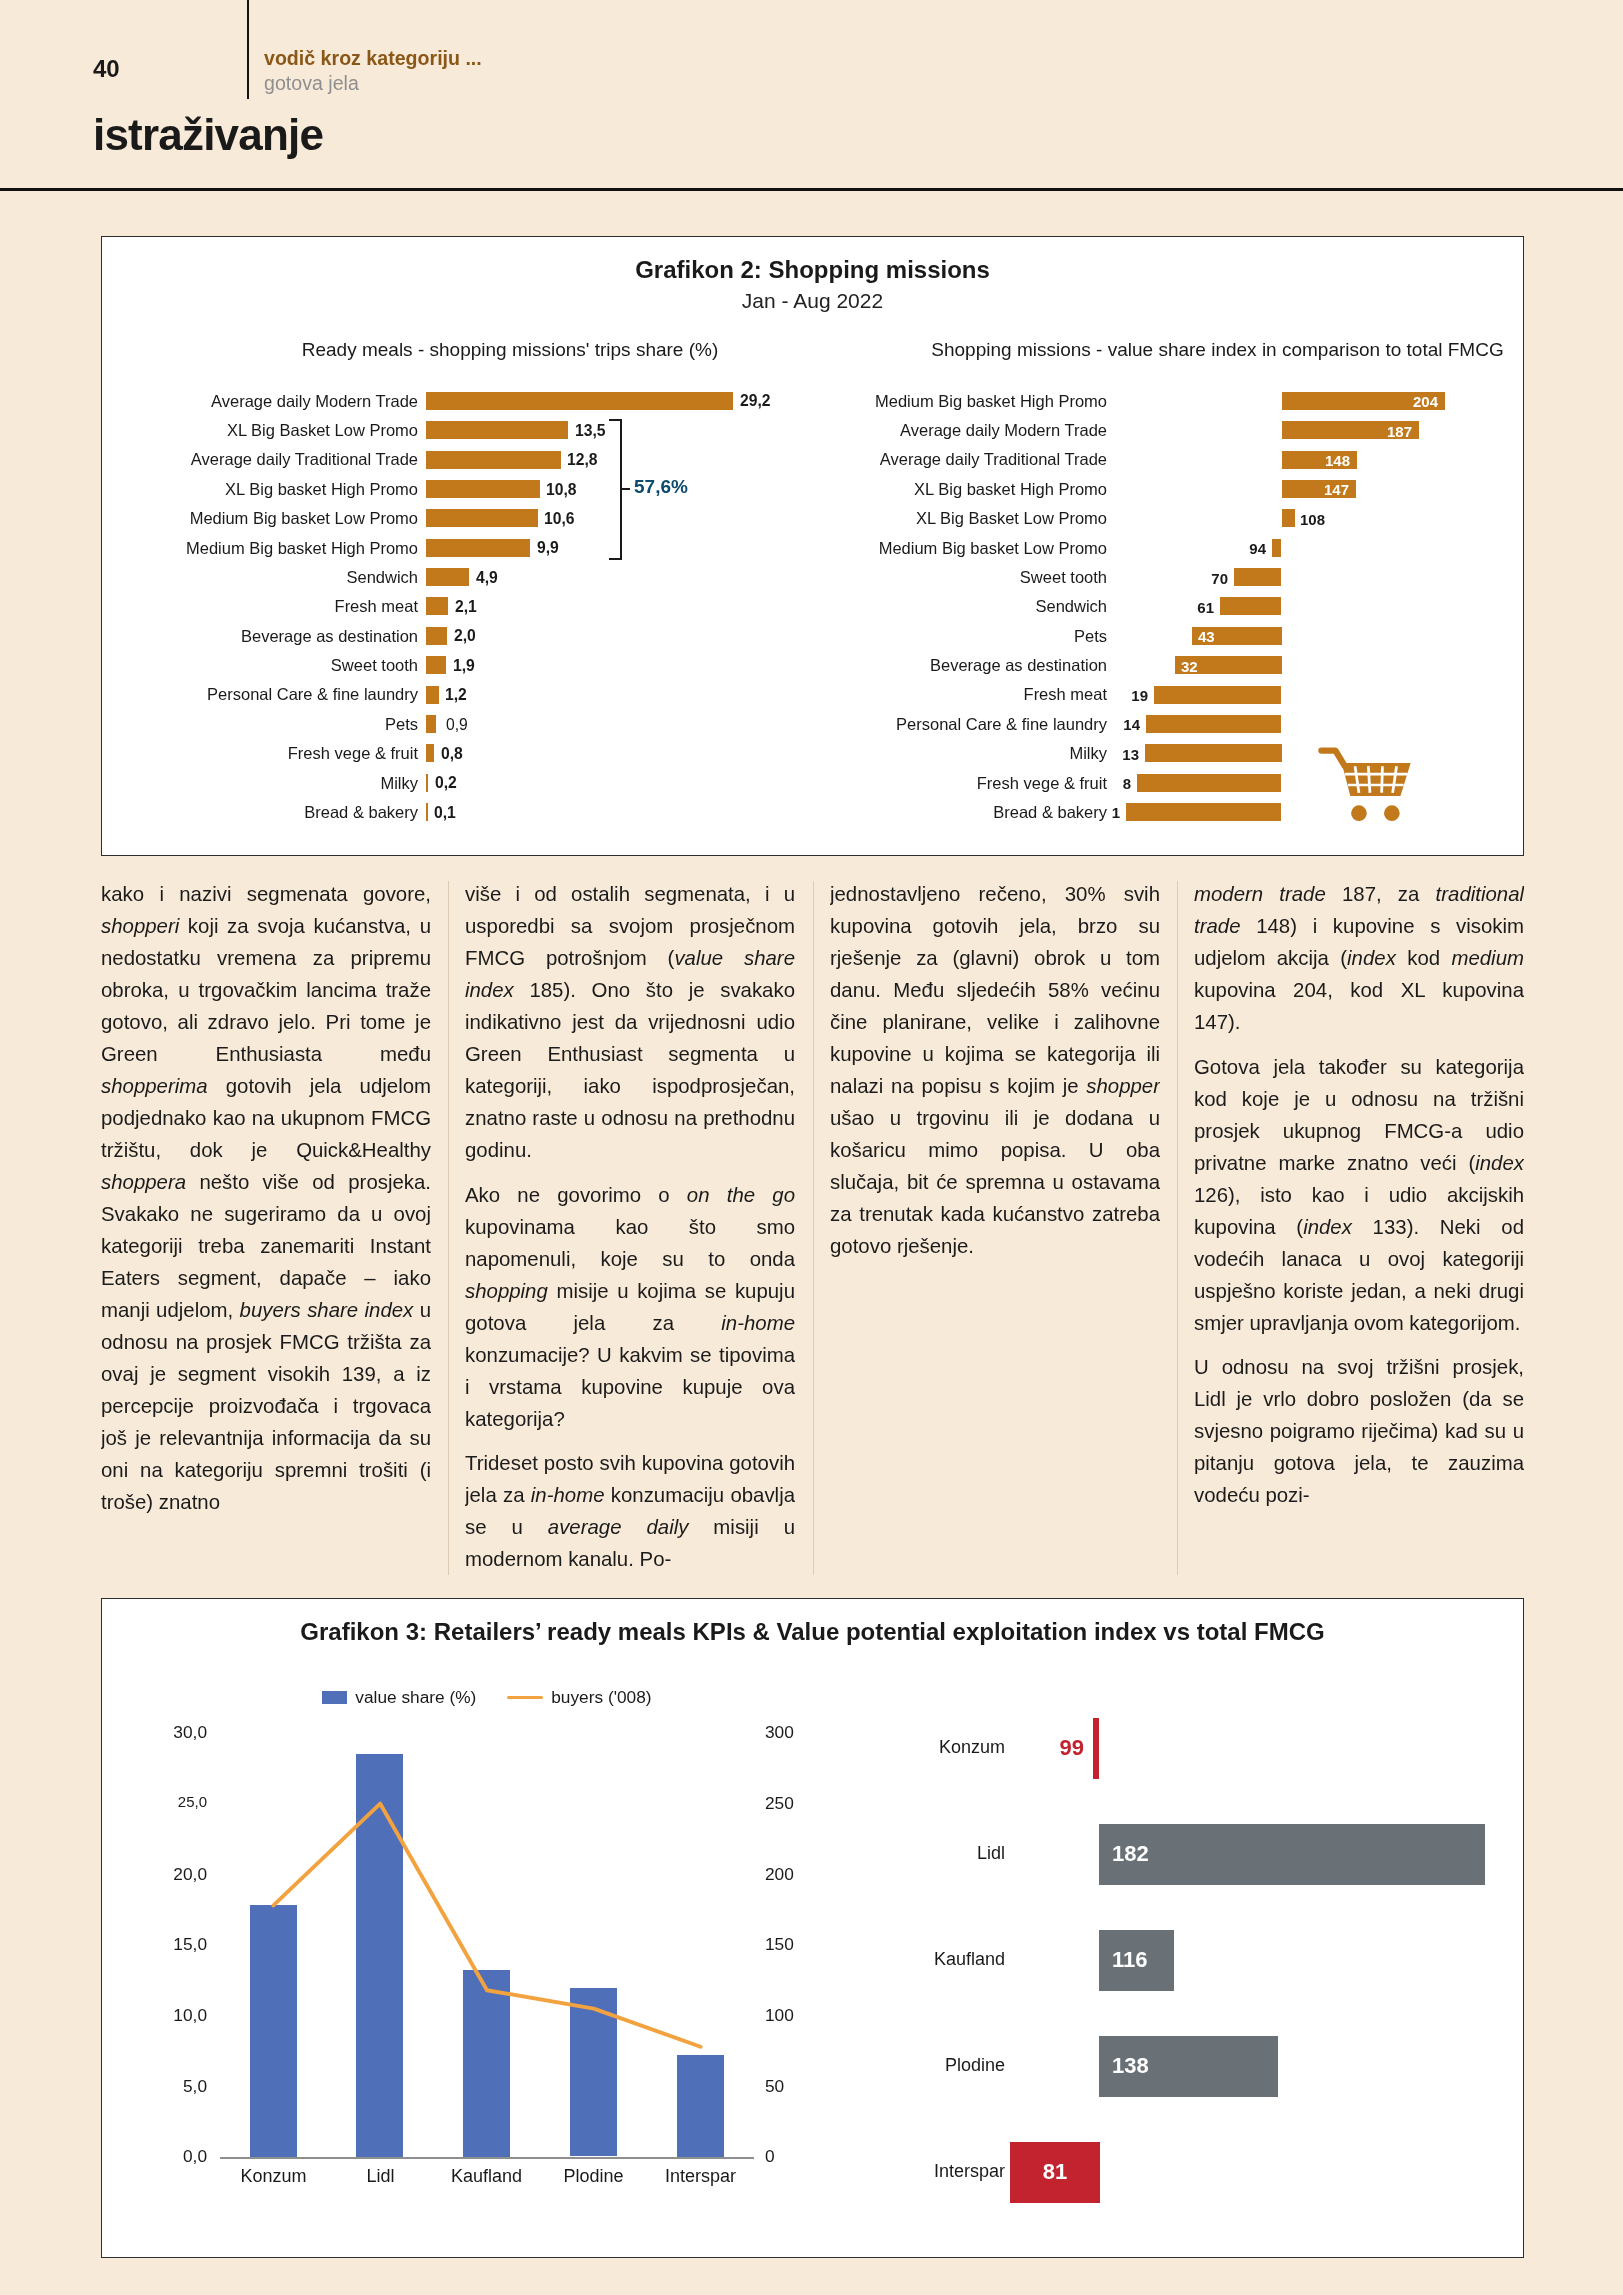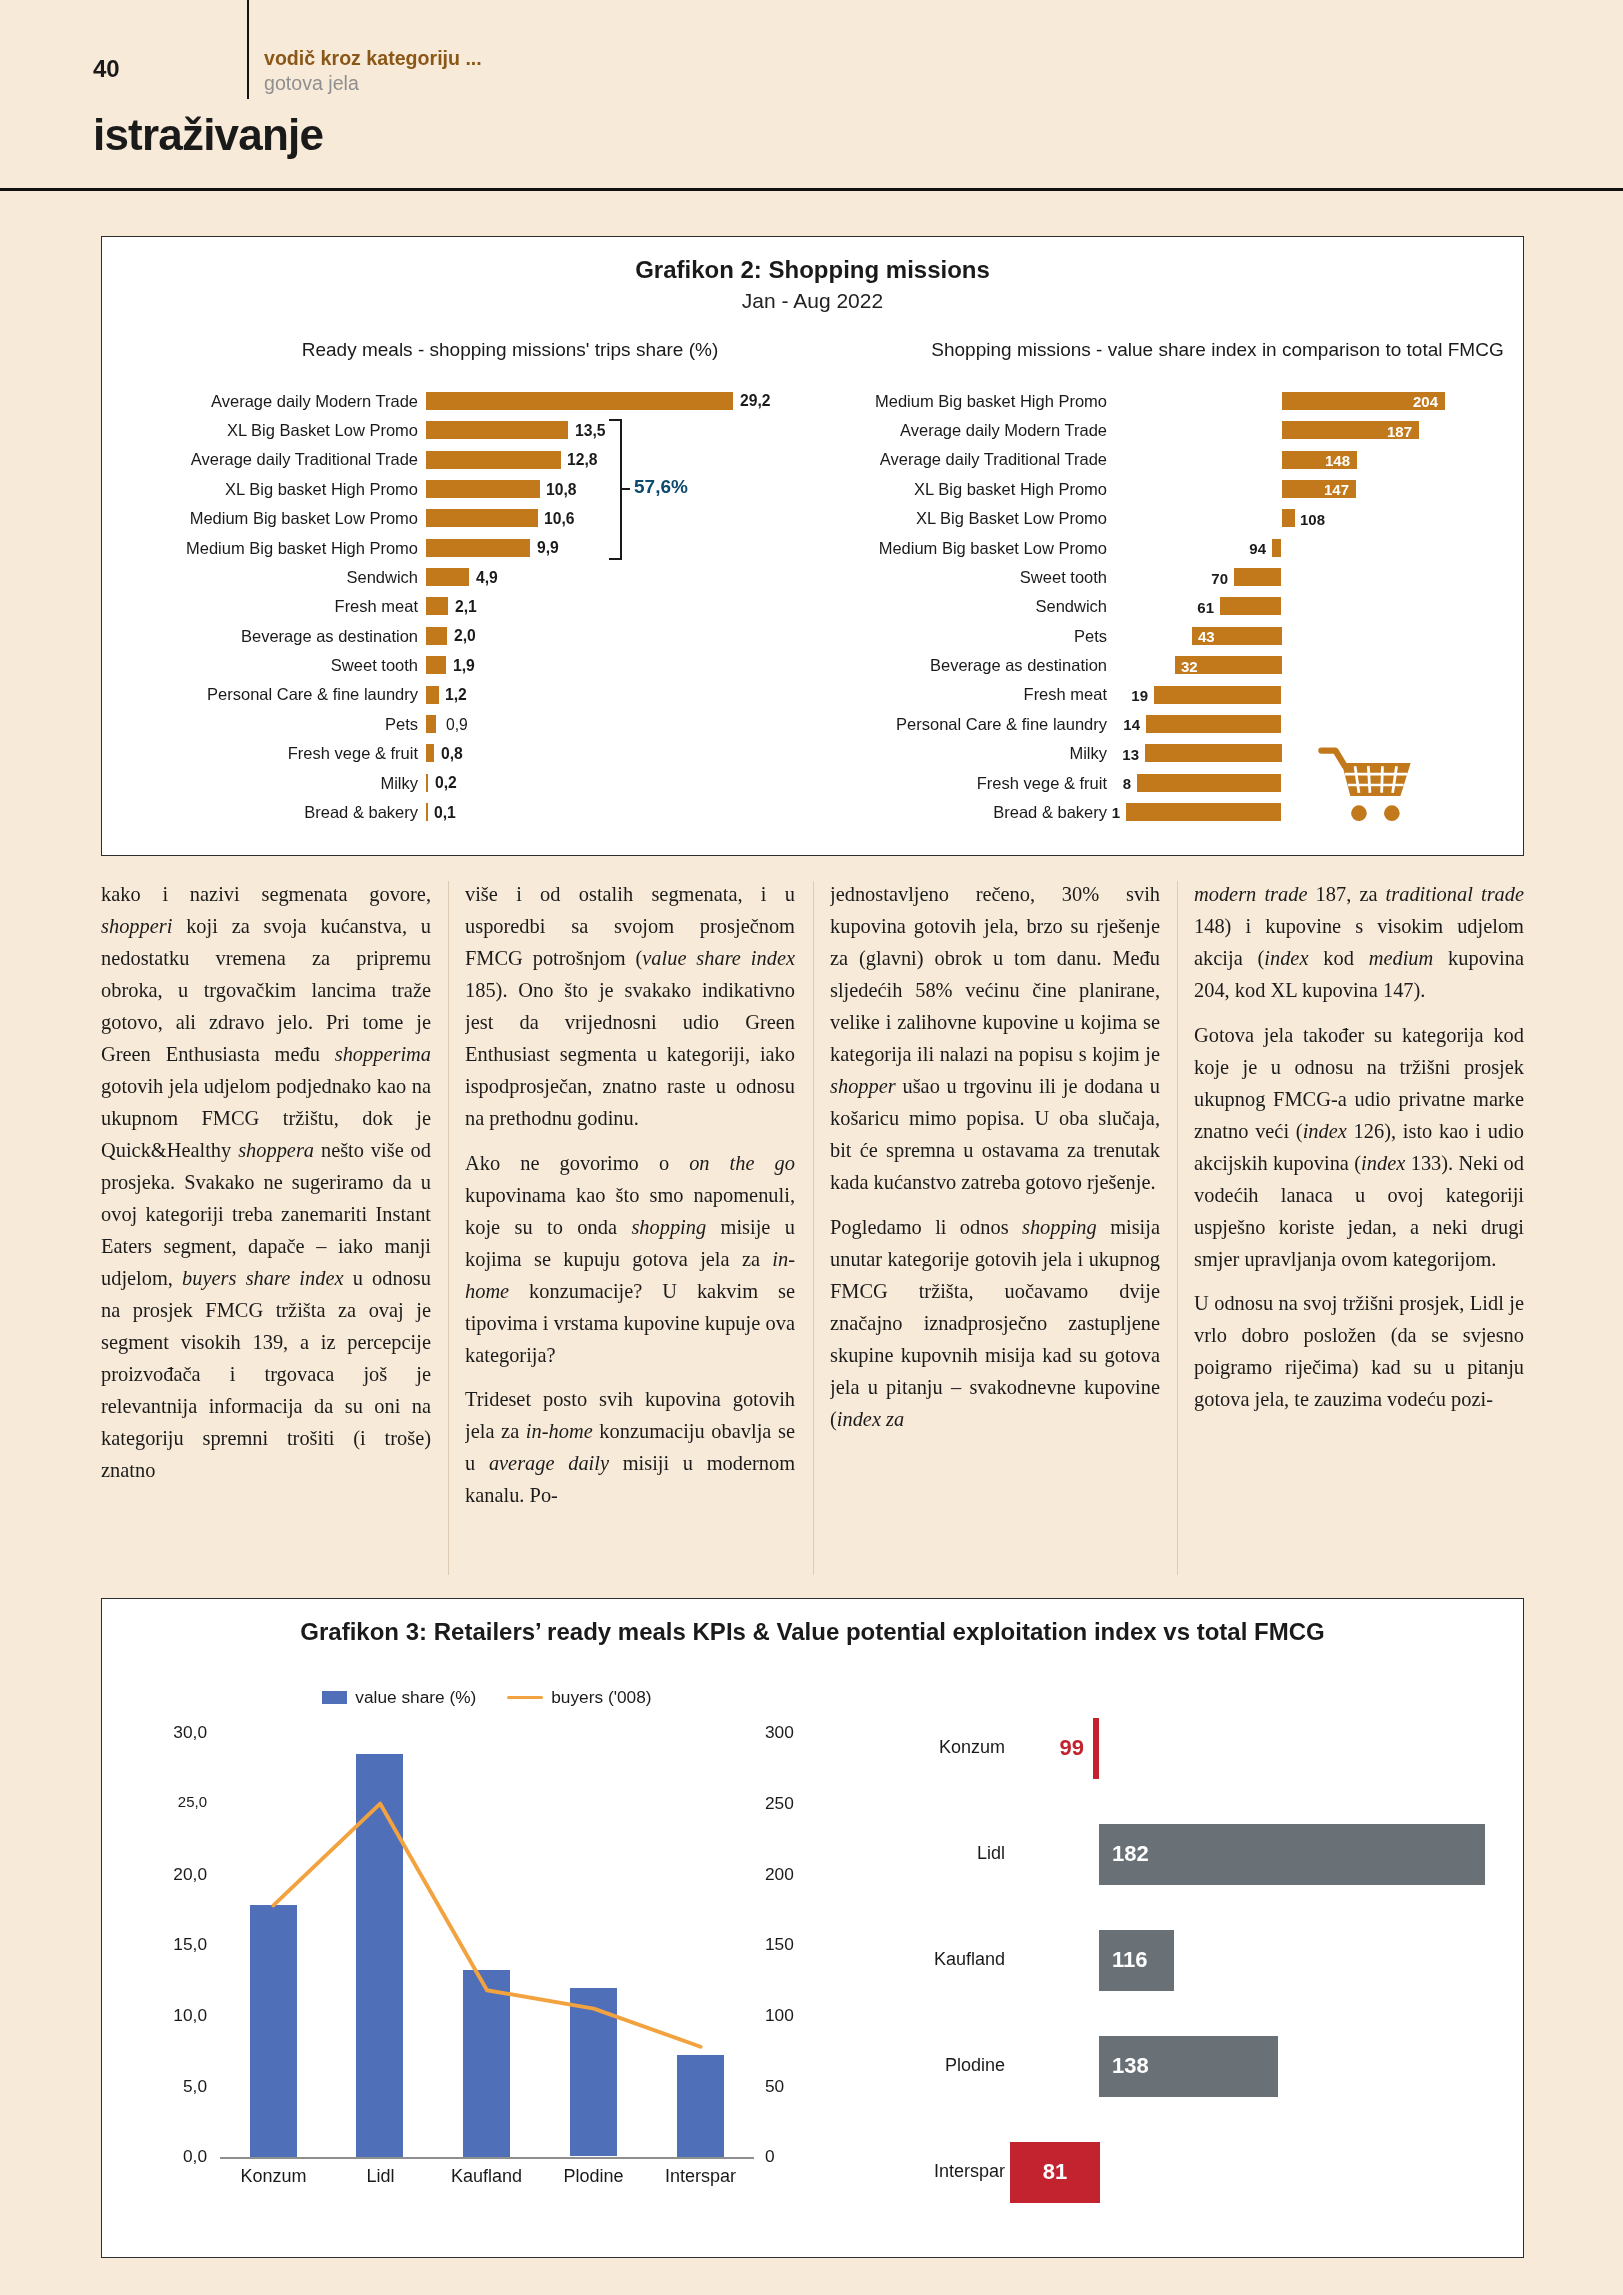--- a/index.html
+++ b/index.html
@@ -17,21 +17,21 @@
   #g2{top:236px;height:620px;}
   #g3{top:1598px;height:660px;}
   .cb-title{text-align:center;font-weight:700;font-size:24px;padding-top:19px;}
   .cb-sub{text-align:center;font-size:21px;margin-top:4.7px;color:#222;}
   .cb-subtitle{position:absolute;font-size:19px;text-align:center;color:#1a1a1a;}
   #g2-sub-left{left:47px;top:102px;width:722px;}
   #g2-sub-right{left:817px;top:102px;width:597px;}
   .canvas{position:absolute;left:0;top:0;right:0;bottom:0;}
   
   #article{position:absolute;left:101px;top:878px;width:1423px;height:705px;}
-  .col{position:absolute;top:0;width:330px;height:100%;font-family:Liberation Serif, serif;
+  .col{position:absolute;top:0;width:330px;height:100%;font-family:Liberation Sans, sans-serif;
        font-size:20.4px;line-height:32px;text-align:justify;color:#1b1b1b;overflow:hidden;hyphens:auto;}
   .col p{margin:0 0 12.6px 0;}
   
   #g3-legend{position:absolute;left:118px;top:88px;width:534px;display:flex;justify-content:center;
              gap:31px;align-items:center;font-size:17.3px;}
   .leg-item{display:flex;align-items:center;gap:7.9px;}
   .sw-bar{width:25px;height:12.6px;background:#4f6fb8;display:inline-block;}
   .sw-line{width:36px;height:3.9px;background:#f2a23e;display:inline-block;border-radius:1.6px;}
   .cart{position:absolute;left:1213px;top:501px;width:102px;height:94px;}
 </style>
@@ -171,21 +171,20 @@
       <div class="col" style="position: absolute; left: 0px; top: 0px; width: 330px; height: 100%;">
         <p>kako i nazivi segmenata govore, <i>shopperi</i> koji za svoja kućanstva, u nedostatku vremena za pripremu obroka, u trgovačkim lancima traže gotovo, ali zdravo jelo. Pri tome je Green Enthusiasta među <i>shopperima</i> gotovih jela udjelom podjednako kao na ukupnom FMCG tržištu, dok je Quick&amp;Healthy <i>shoppera</i> nešto više od prosjeka. Svakako ne sugeriramo da u ovoj kategoriji treba zanemariti Instant Eaters segment, dapače – iako manji udjelom, <i>buyers share index</i> u odnosu na prosjek FMCG tržišta za ovaj je segment visokih 139, a iz percepcije proizvođača i trgovaca još je relevantnija informacija da su oni na kategoriju spremni trošiti (i troše) znatno</p>
       </div>
       <div class="col" style="position: absolute; left: 364px; top: 0px; width: 330px; height: 100%;">
         <p>više i od ostalih segmenata, i u usporedbi sa svojom prosječnom FMCG potrošnjom (<i>value share index</i> 185). Ono što je svakako indikativno jest da vrijednosni udio Green Enthusiast segmenta u kategoriji, iako ispodprosječan, znatno raste u odnosu na prethodnu godinu.</p>
         <p>Ako ne govorimo o <i>on the go</i> kupovinama kao što smo napomenuli, koje su to onda <i>shopping</i> misije u kojima se kupuju gotova jela za <i>in-home</i> konzumacije? U kakvim se tipovima i vrstama kupovine kupuje ova kategorija?</p>
         <p>Trideset posto svih kupovina gotovih jela za <i>in-home</i> konzumaciju obavlja se u <i>average daily</i> misiji u modernom kanalu. Po-</p>
       </div>
       <div class="col" style="position: absolute; left: 729px; top: 0px; width: 330px; height: 100%;">
         <p>jednostavljeno rečeno, 30% svih kupovina gotovih jela, brzo su rješenje za (glavni) obrok u tom danu. Među sljedećih 58% većinu čine planirane, velike i zalihovne kupovine u kojima se kategorija ili nalazi na popisu s kojim je <i>shopper</i> ušao u trgovinu ili je dodana u košaricu mimo popisa. U oba slučaja, bit će spremna u ostavama za trenutak kada kućanstvo zatreba gotovo rješenje.</p>
-        <p>Pogledamo li odnos <i>shopping</i> misija unutar kategorije gotovih jela i ukupnog FMCG tržišta, uočavamo dvije značajno iznadprosječno zastupljene skupine kupovnih misija kad su gotova jela u pitanju – svakodnevne kupovine (<i>index za</i></p>
       </div>
       <div class="col" style="position: absolute; left: 1093px; top: 0px; width: 330px; height: 100%;">
         <p><i>modern trade</i> 187, za <i>traditional trade</i> 148) i kupovine s visokim udjelom akcija (<i>index</i> kod <i>medium</i> kupovina 204, kod XL kupovina 147).</p>
         <p>Gotova jela također su kategorija kod koje je u odnosu na tržišni prosjek ukupnog FMCG-a udio privatne marke znatno veći (<i>index</i> 126), isto kao i udio akcijskih kupovina (<i>index</i> 133). Neki od vodećih lanaca u ovoj kategoriji uspješno koriste jedan, a neki drugi smjer upravljanja ovom kategorijom.</p>
         <p>U odnosu na svoj tržišni prosjek, Lidl je vrlo dobro posložen (da se svjesno poigramo riječima) kad su u pitanju gotova jela, te zauzima vodeću pozi-</p>
       </div>
       <div style="position: absolute; left: 347px; top: 3.1px; width: 0.8px; height: 694px; background: rgb(220, 202, 178);"></div>
       <div style="position: absolute; left: 712px; top: 3.1px; width: 0.8px; height: 694px; background: rgb(220, 202, 178);"></div>
       <div style="position: absolute; left: 1076px; top: 3.1px; width: 0.8px; height: 694px; background: rgb(220, 202, 178);"></div>
     </section>

